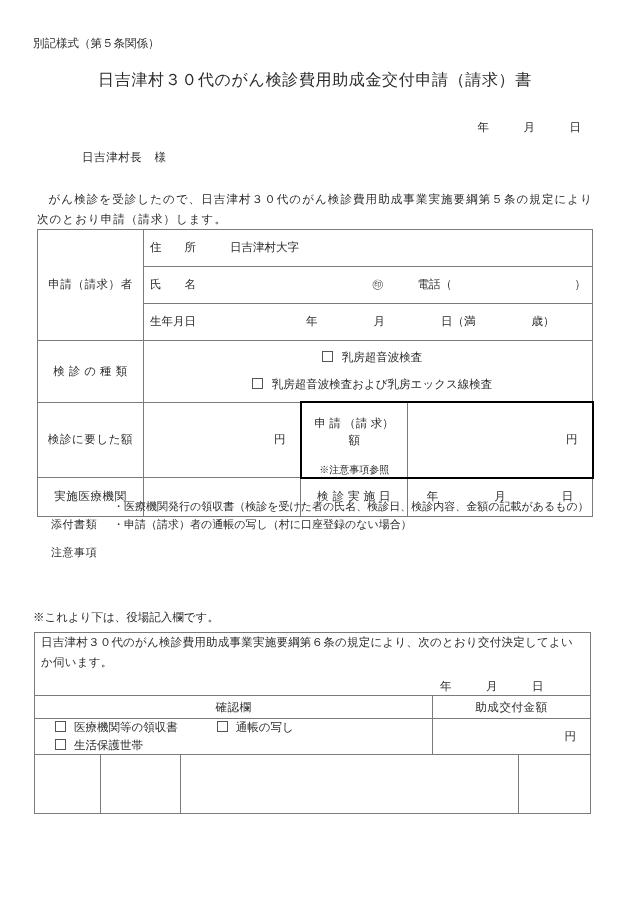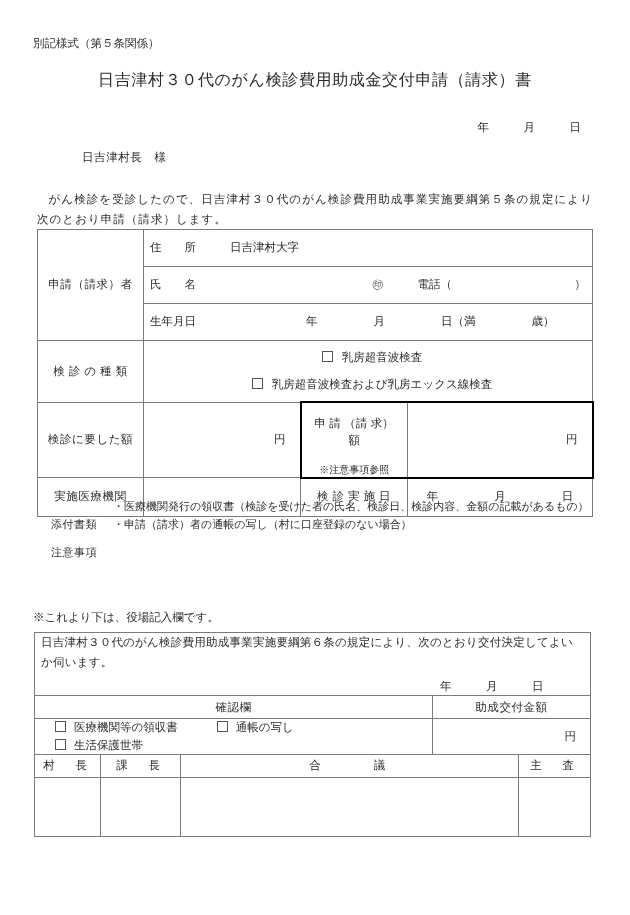--- a/index.html
+++ b/index.html
@@ -284,26 +284,20 @@
           </span>
           <span class="item">
             <span class="chk"></span><span>生活保護世帯</span>
           </span>
         </td>
         <td class="ot-chk" colspan="2" style="text-align:right;padding-right:14px;">
           <span>円</span>
         </td>
       </tr>
       <tr>
-        <td class="ot-sign-head">村　長</td>
-        <td class="ot-sign-head">課　長</td>
-        <td class="ot-sign-head" colspan="2">合　　　議</td>
-        <td class="ot-sign-head">主　査</td>
-      </tr>
-      <tr>
         <td class="ot-sign-body">&nbsp;</td>
         <td class="ot-sign-body">&nbsp;</td>
         <td class="ot-sign-body" colspan="2">&nbsp;</td>
         <td class="ot-sign-body">&nbsp;</td>
       </tr>
     </tbody>
   </table>
 
 </div>
 

